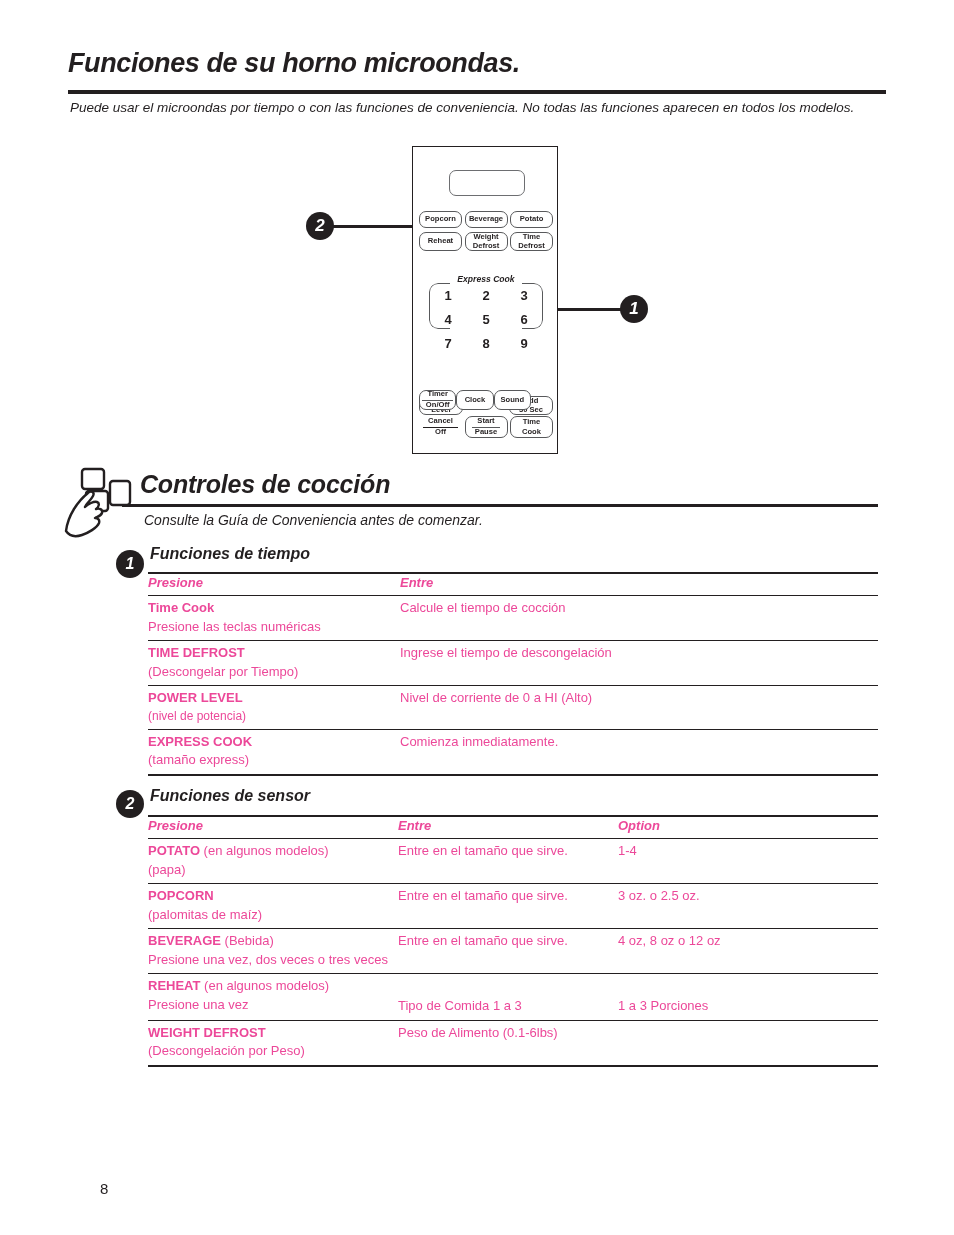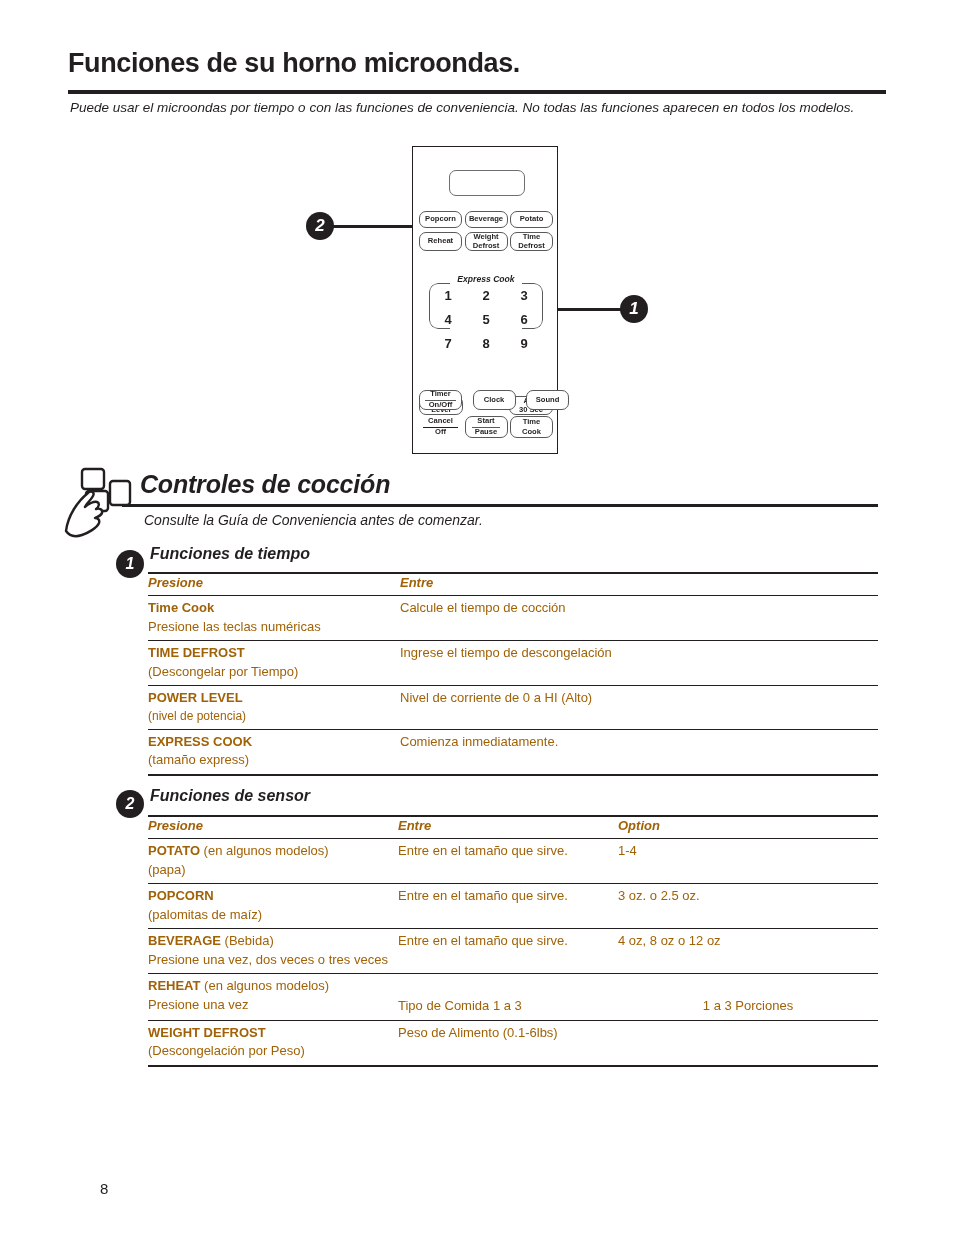--- a/index.html
+++ b/index.html
@@ -15,20 +15,21 @@
     color: #231f20;
     overflow: hidden;
   }
 
   
   .page-title {
     position: absolute;
     left: 68px;
     top: 48px;
     font-size: 27px;
+    font-style: italic;
     font-weight: bold;
     letter-spacing: -0.4px;
     color: #231f20;
     text-align: right;
   }
   .title-rule {
     position: absolute;
     left: 68px;
     top: 90px;
     width: 818px;
@@ -150,21 +151,21 @@
   .row-c .zerokey {
     width: 40px;
     text-align: center;
     font-size: 13px;
     font-weight: bold;
   }
   .row-d {
     position: absolute;
     left: 6px;
     top: 243px;
-    width: 150px;
+    width: 112px;
     display: flex;
     justify-content: space-between;
   }
   .row-d .pbtn { width: 43px; height: 20px; }
   .row-e {
     position: absolute;
     left: 6px;
     top: 269px;
     width: 134px;
     display: flex;
@@ -269,21 +270,21 @@
   .tbl {
     position: absolute;
     border-collapse: collapse;
     table-layout: fixed;
   }
   .tbl td {
     vertical-align: top;
     padding: 0;
     font-size: 13px;
     line-height: 1.42;
-    color: #a16207;
+    color: #ec4899;
   }
   .tbl tr.hdr td {
     font-style: italic;
     font-weight: bold;
     font-size: 13px;
     padding-bottom: 3px;
   }
   .tbl tr.hdr {
     border-top: 2.6px solid #231f20;
     border-bottom: 1.4px solid #231f20;
@@ -511,21 +512,21 @@
       </td>
       <td>Entre en el tamaño que sirve.</td>
       <td>4 oz, 8 oz o 12 oz</td>
     </tr>
     <tr class="body-row">
       <td>
         <span class="cell-line"><span class="b">REHEAT</span><span> (en algunos modelos)</span></span>
         <span class="cell-line">Presione una vez</span>
       </td>
       <td style="padding-top:23px;margin-left:37px;">Tipo de Comida 1 a 3</td>
-      <td style="padding-top:23px;text-align:center;">1 a 3 Porciones</td>
+      <td style="padding-top:23px;">1 a 3 Porciones</td>
     </tr>
     <tr class="body-row last">
       <td>
         <span class="cell-line b">WEIGHT DEFROST</span>
         <span class="cell-line">(Descongelación por Peso)</span>
       </td>
       <td style="">Peso de Alimento (0.1-6lbs)</td>
       <td style="padding-top:23px;"></td>
     </tr>
   </tbody>

